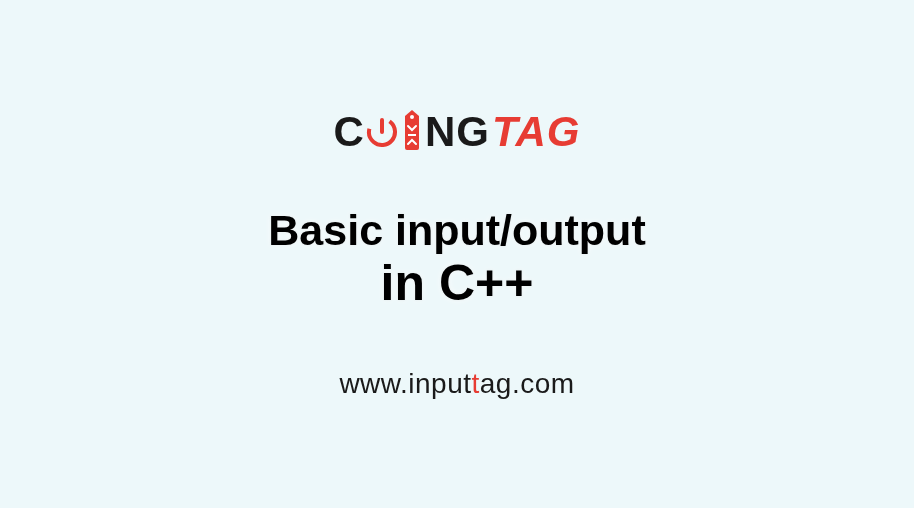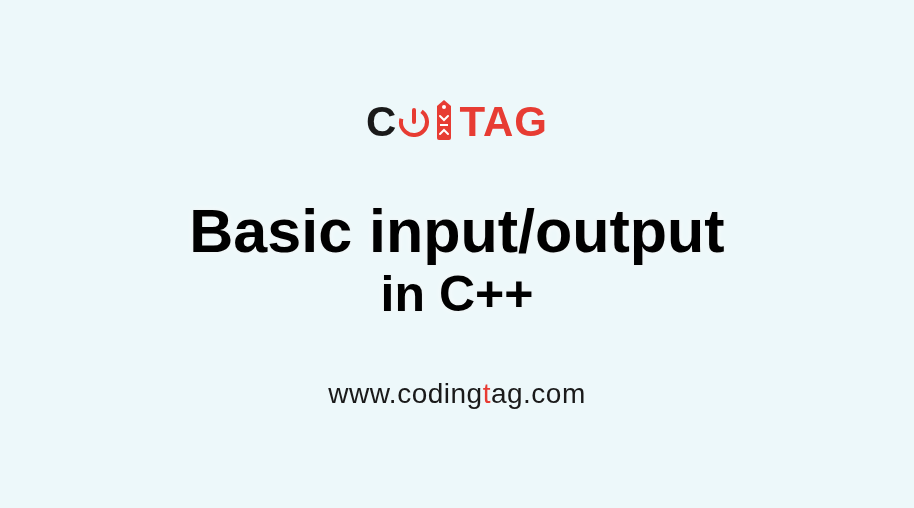--- a/index.html
+++ b/index.html
@@ -37,28 +37,29 @@
       align-items: center;
       margin: 0 2px;
       position: relative;
       top: -2px;
     }
     .logo-tag {
       font-weight: 900;
       font-size: 42px;
       letter-spacing: 1px;
       color: #e73c33;
+      font-style: italic;
     }
     .title {
       text-align: center;
       margin-bottom: 55px;
     }
     .title-line1 {
       font-weight: 900;
-      font-size: 61px;
+      font-size: 43px;
       color: #000;
       text-shadow: 0 0 6px rgba(255,255,255,0.9), 0 0 3px rgba(0,0,0,0.1);
       line-height: 1.15;
     }
     .title-line2 {
       font-size: 50px;
       color: #000;
       line-height: 1.15;
       text-shadow: 0 0 6px rgba(255,255,255,0.9), 0 0 3px rgba(0,0,0,0.1);
     }
@@ -91,26 +92,27 @@
     </span>
     <span class="logo-tag-icon">
       <svg width="22" height="44" viewBox="0 0 22 44">
         <path d="M 4 8 L 11 2 L 18 8 L 18 40 Q 18 42 16 42 L 6 42 Q 4 42 4 40 Z" fill="#e73c33"></path>
         <circle cx="11" cy="9" r="2" fill="#fff"></circle>
         <path d="M 7 18 L 11 22 L 15 18" fill="none" stroke="#fff" stroke-width="2" stroke-linecap="round"></path>
         <line x1="7" y1="27" x2="15" y2="27" stroke="#fff" stroke-width="2"></line>
         <path d="M 7 36 L 11 32 L 15 36" fill="none" stroke="#fff" stroke-width="2" stroke-linecap="round"></path>
       </svg>
     </span>
+    <span>NG</span>
   </span>
   <span class="logo-tag">TAG</span>
 </div>
 
 <div class="title">
   <div class="title-line1">Basic input/output</div>
   <div class="title-line2">
     <span class="in-text">in </span><span class="cpp-text">C++</span>
   </div>
 </div>
 
 <div class="url">
-  <span>www.coding</span><span class="red-t">t</span><span>ag.com</span>
+  <span>www.input</span><span class="red-t">t</span><span>ag.com</span>
 </div>
 
 </body></html>

